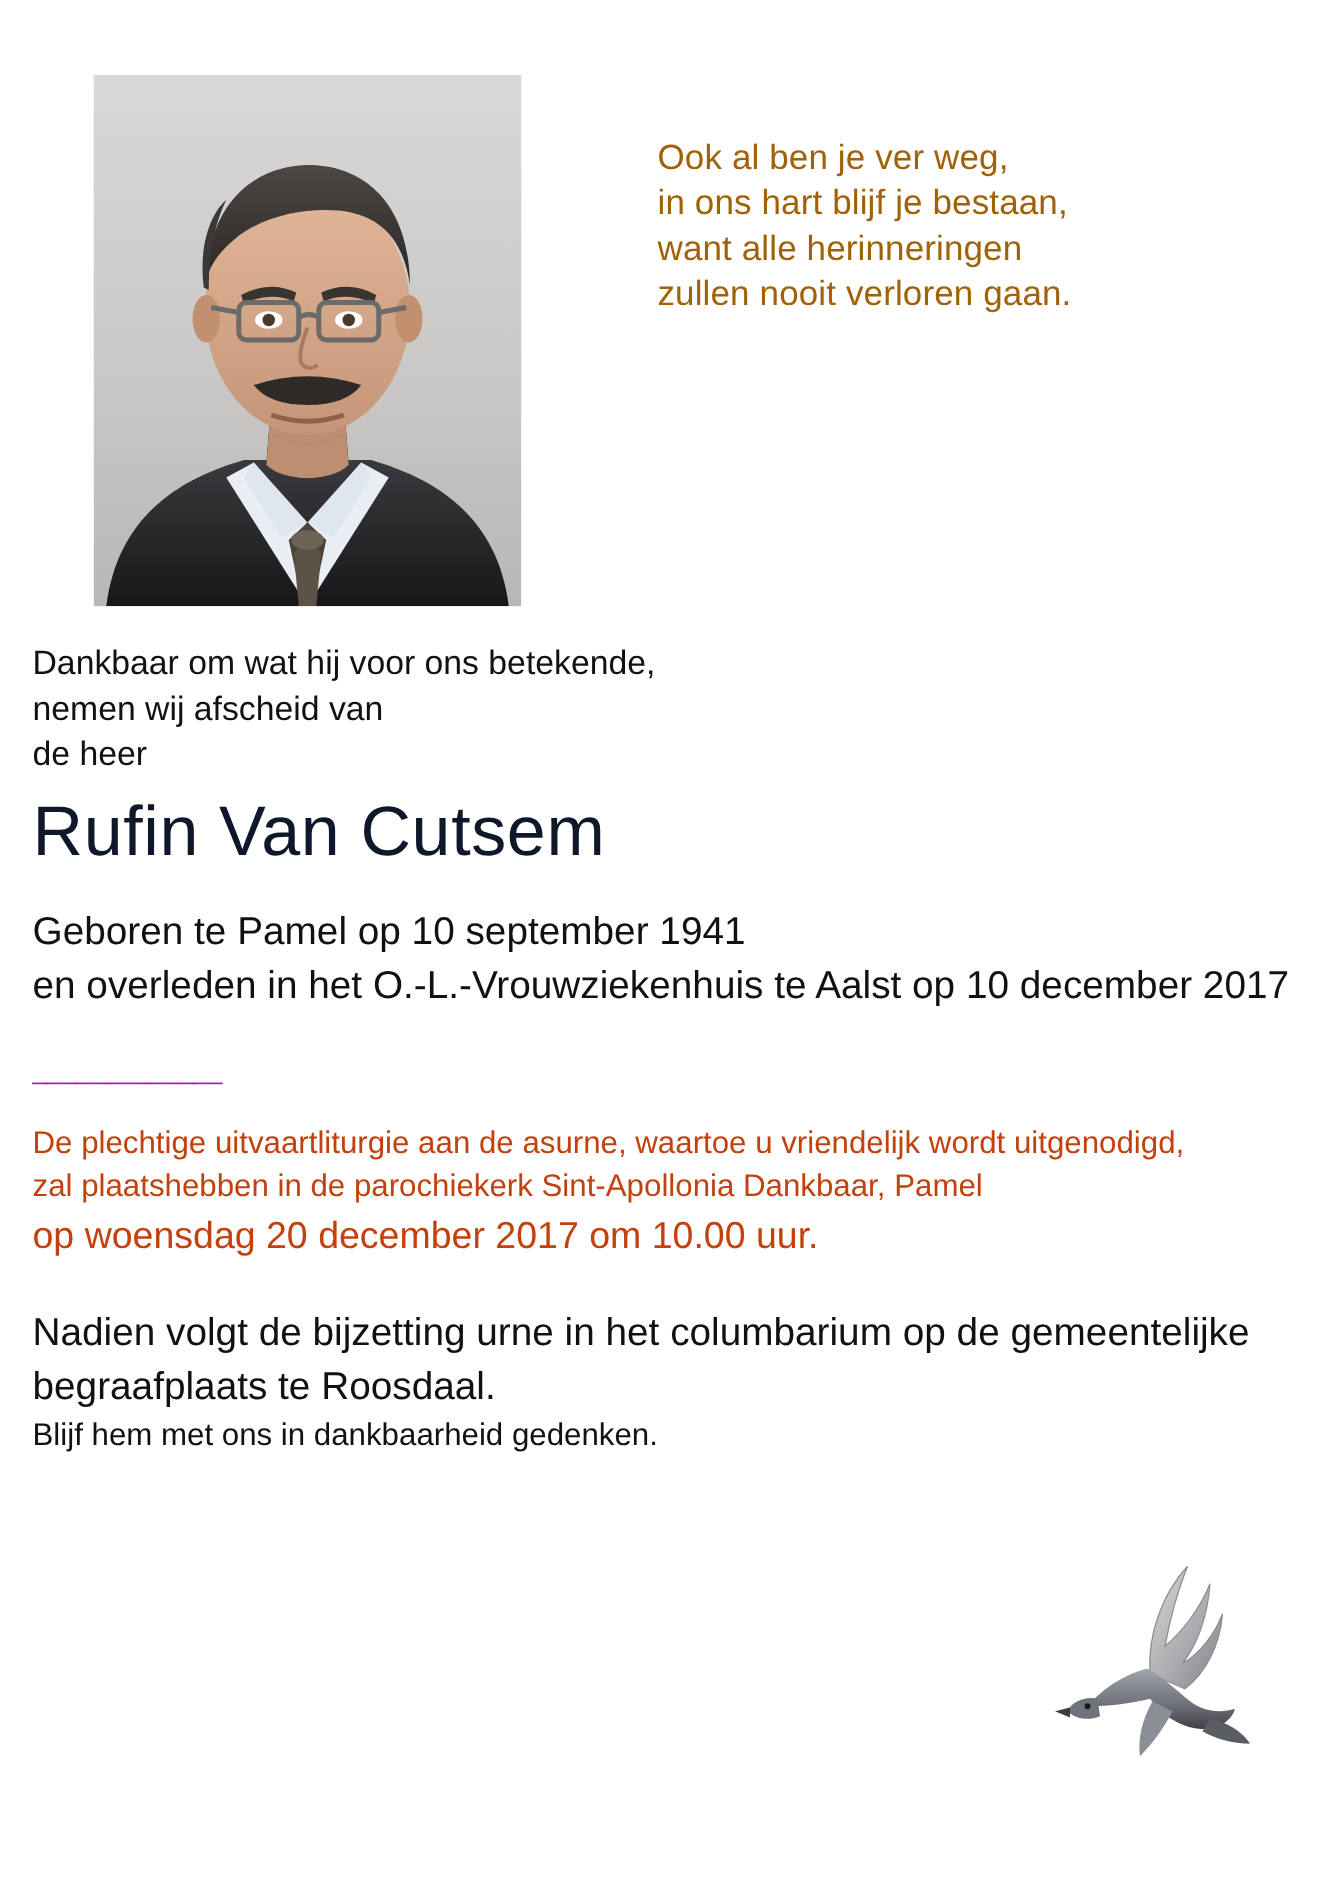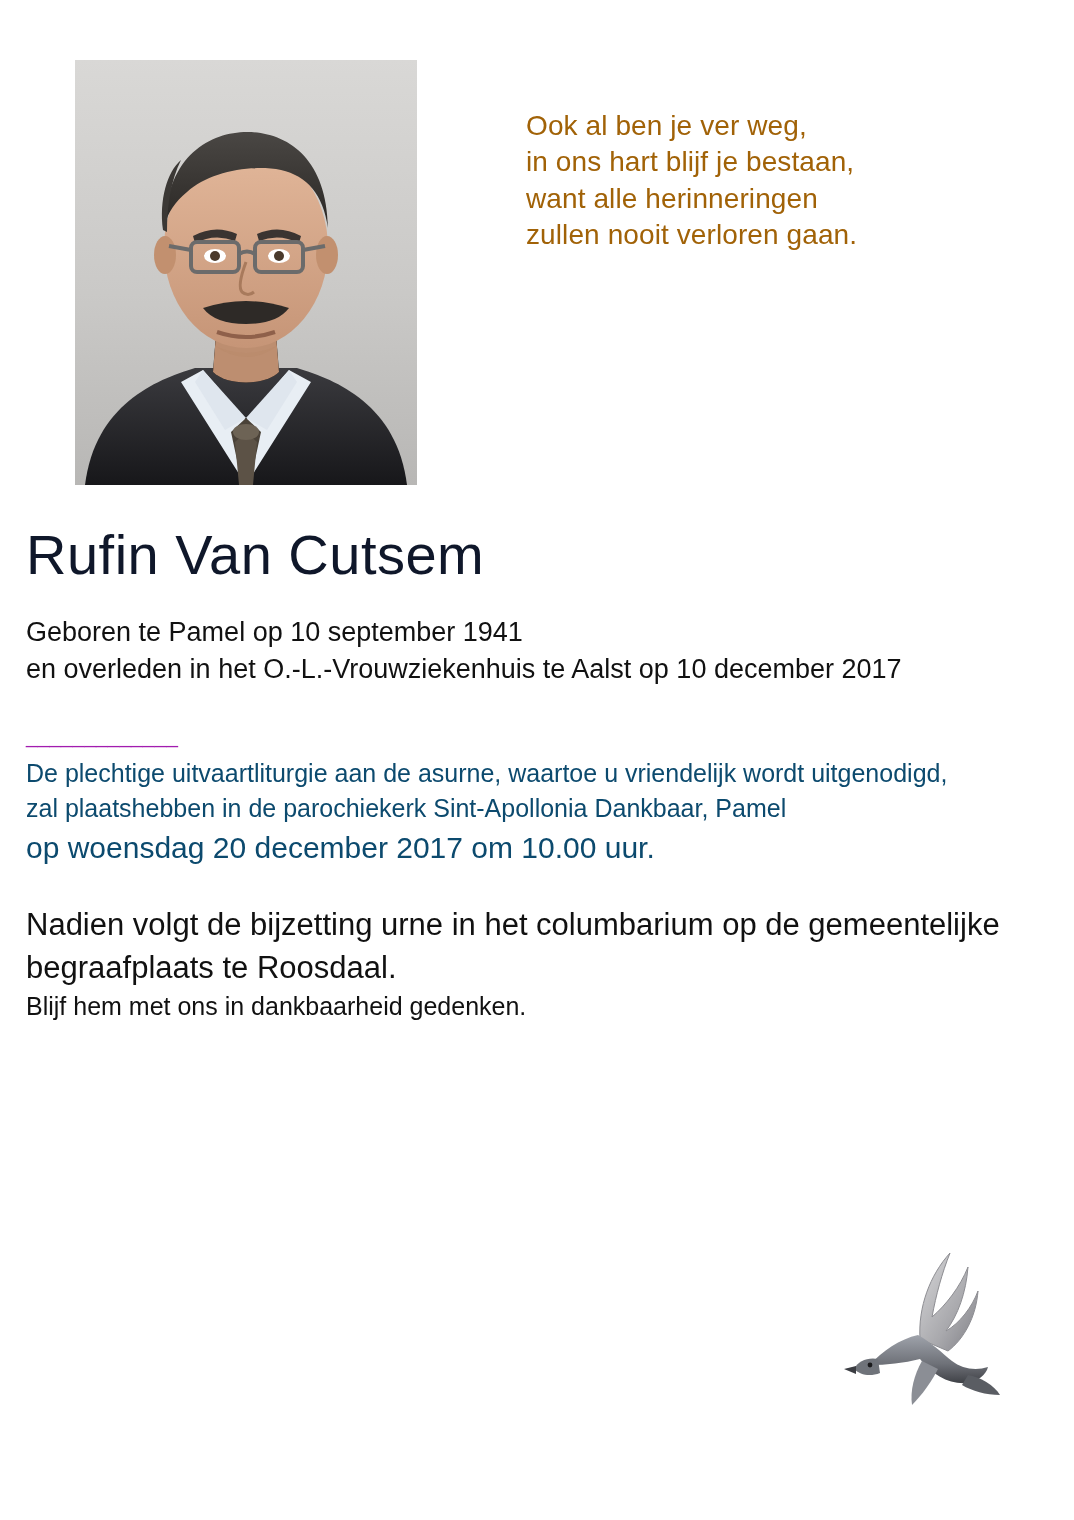--- a/index.html
+++ b/index.html
@@ -61,39 +61,39 @@
     margin-top: 12px;
     font-size: 56px;
     line-height: 1.1;
     font-weight: 400;
     letter-spacing: 0.5px;
     color: #0f172a;
   }
 
   .dates {
     margin-top: 28px;
-    font-size: 27px;
+    font-size: 31px;
     line-height: 1.38;
     color: #111;
   }
   .dates div { white-space: nowrap; }
 
   .divider {
     margin-top: 36px;
     font-size: 21px;
     letter-spacing: 0px;
     color: #a21caf;
     height: 28px;
   }
 
   .service {
-    margin-top: 4px;
+    margin-top: 24px;
     font-size: 25px;
     line-height: 1.40;
-    color: #0c4a6e;
+    color: #c2410c;
   }
   .service .line { white-space: nowrap; }
   .service .highlight {
     font-size: 30px;
     line-height: 1.35;
     margin-top: 2px;
     white-space: nowrap;
   }
 
   .after {
@@ -197,20 +197,25 @@
 
 <div class="poem">
   <div>Ook al ben je ver weg,</div>
   <div>in ons hart blijf je bestaan,</div>
   <div>want alle herinneringen</div>
   <div>zullen nooit verloren gaan.</div>
 </div>
 
 <div class="body-text">
 
+  <div class="intro">
+    <div>Dankbaar om wat hij voor ons betekende,</div>
+    <div>nemen wij afscheid van</div>
+    <div>de heer</div>
+  </div>
 
   <div class="name">Rufin Van Cutsem</div>
 
   <div class="dates">
     <div>Geboren te Pamel op 10 september 1941</div>
     <div>en overleden in het O.-L.-Vrouwziekenhuis te Aalst op 10 december 2017</div>
   </div>
 
   <div class="divider">_____________</div>
 

